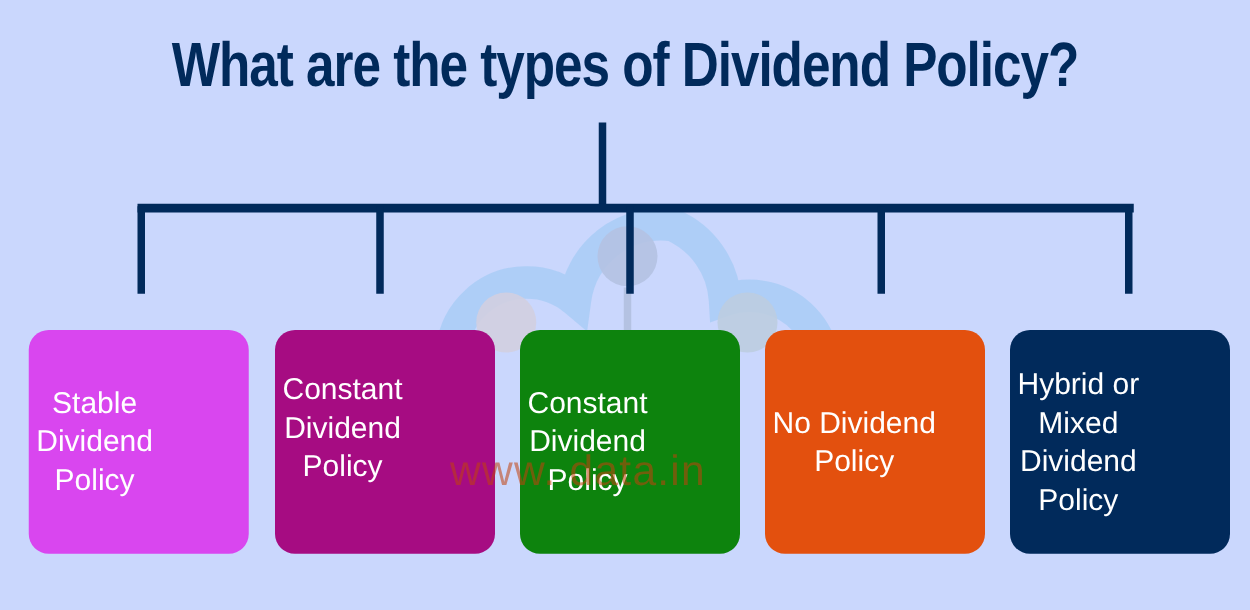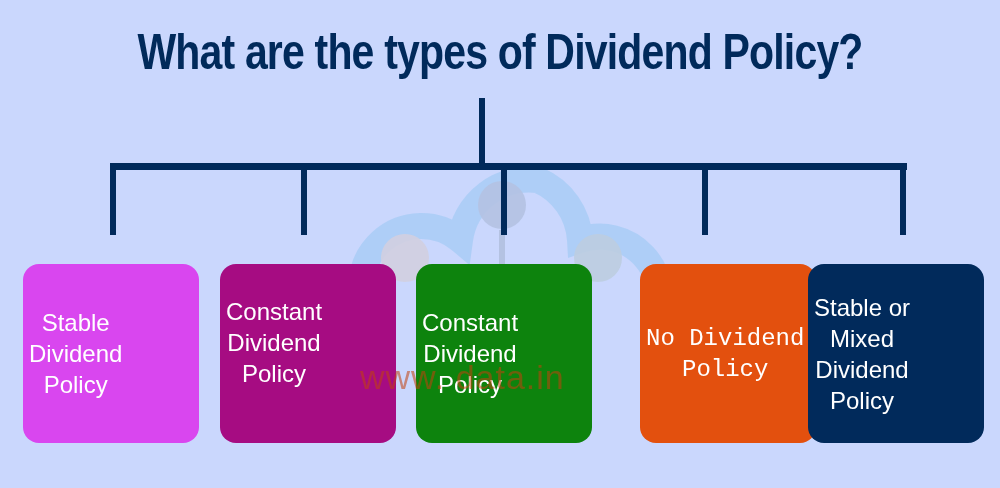--- a/index.html
+++ b/index.html
@@ -51,29 +51,29 @@
 </div>
 
 <div class="box" style="left:416px; background:#0d830d;">
   <div>
     <span>Constant</span>
     <span>Dividend</span>
     <span>Policy</span>
   </div>
 </div>
 
-<div class="box" style="left:640px; background:#e3500e; font-family:Liberation Mono, monospace;">
+<div class="box" style="left:612px; background:#e3500e; ">
   <div>
     <span>No Dividend</span>
     <span>Policy</span>
   </div>
 </div>
 
 <div class="box" style="left:808px; background:#012a5b;">
   <div>
-    <span>Stable or</span>
+    <span>Hybrid or</span>
     <span>Mixed</span>
     <span>Dividend</span>
     <span>Policy</span>
   </div>
 </div>
 
 <div class="wm-text">www.   data.in</div>
 
 </body></html>

